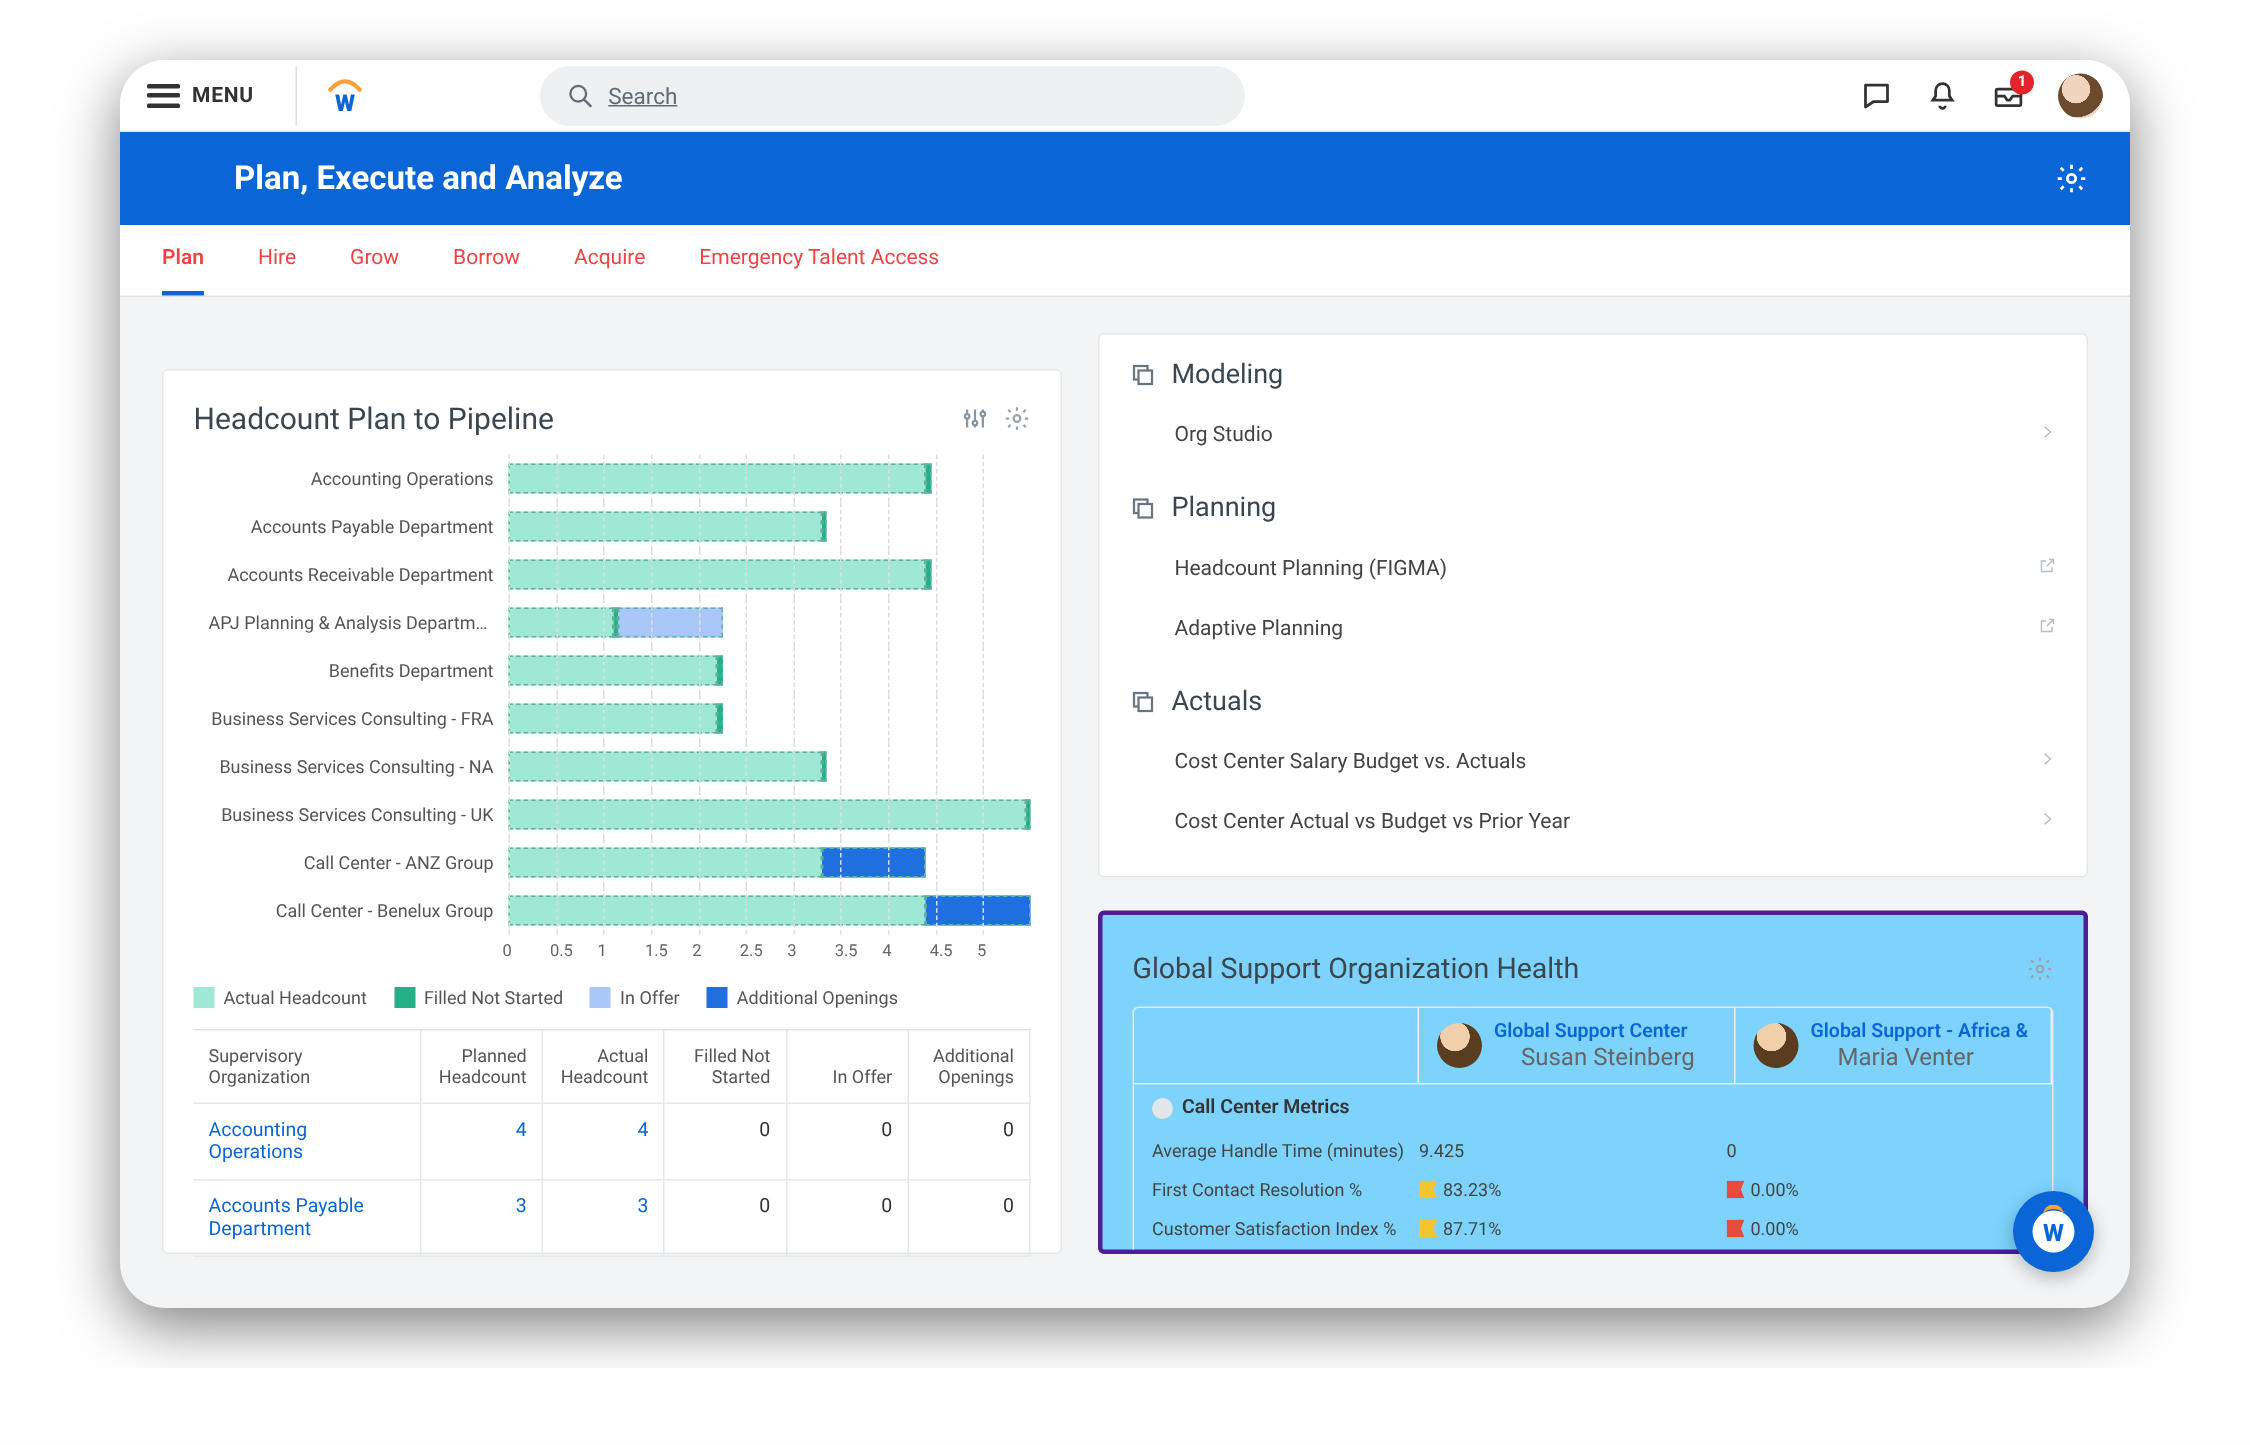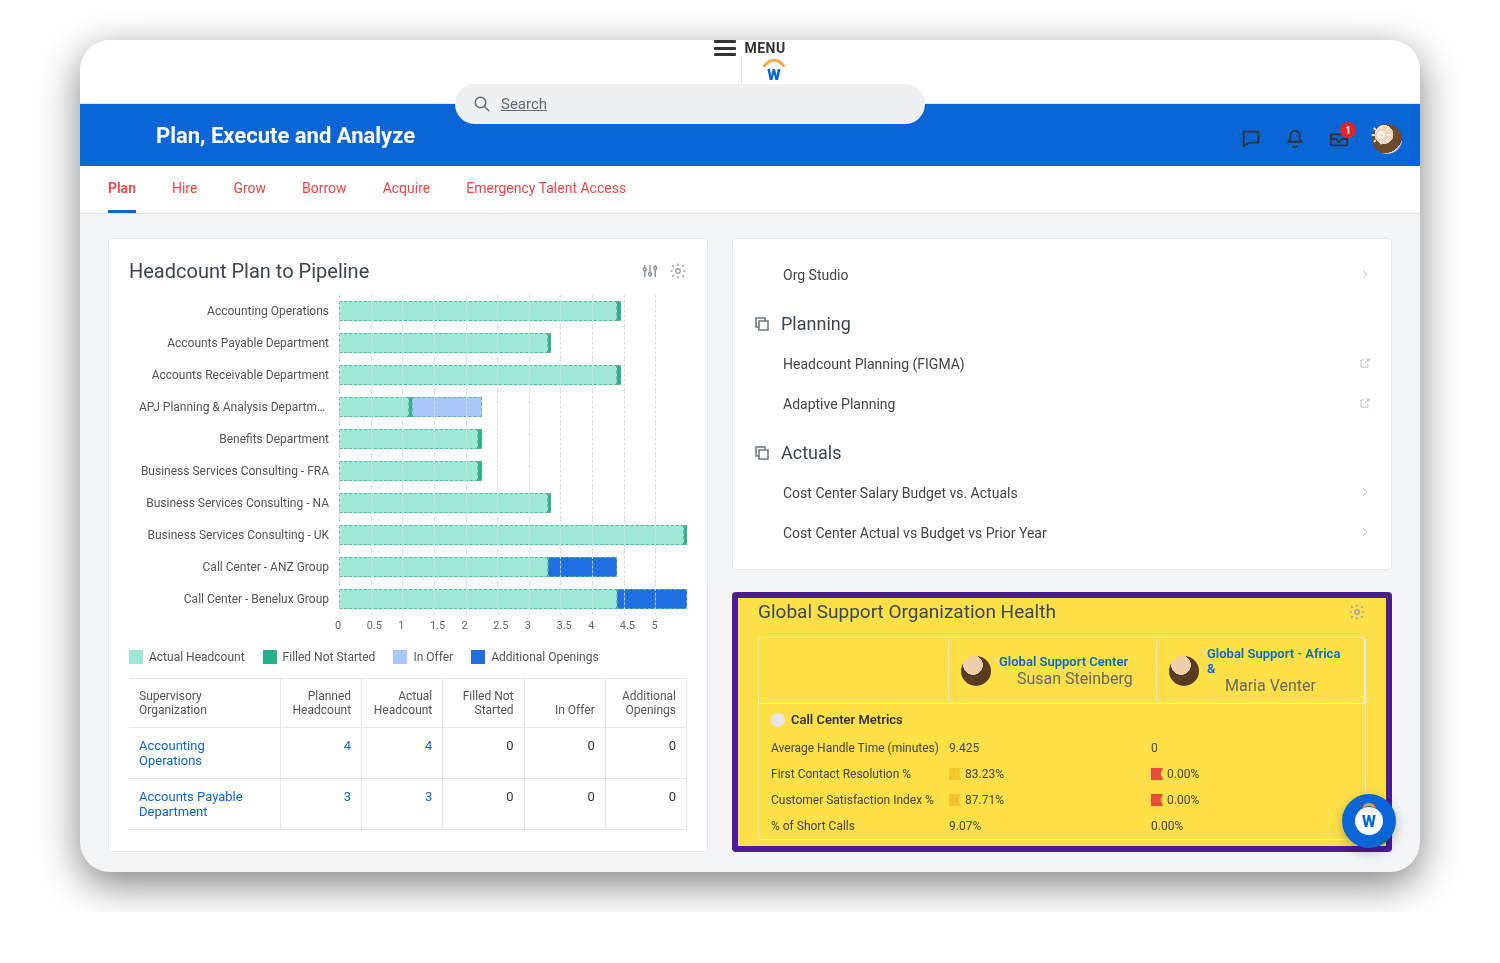--- a/index.html
+++ b/index.html
@@ -1,18 +1,18 @@
 <!DOCTYPE html>
 <html><head>
 <meta charset="utf-8">
 <style>
 * { box-sizing: border-box; margin: 0; padding: 0; font-family: -apple-system, BlinkMacSystemFont, "Segoe UI", Roboto, Arial, sans-serif; }
 body { background: #fff; padding: 40px; }
 .frame { width: 1340px; height: 832px; margin: 0 auto; border-radius: 30px; overflow: hidden; box-shadow: 0 12px 40px rgba(0,0,0,0.5); position: relative; background: #f3f4f5; }
-.topbar { height: 64px; background: #fff; display: flex; align-items: center; padding: 0 18px; border-bottom: 1px solid #e8e8e8; flex-direction: column; }
+.topbar { height: 48px; background: #fff; display: flex; align-items: center; padding: 0 18px; border-bottom: 1px solid #e8e8e8; }
 .menu-btn { display: flex; align-items: center; gap: 8px; font-weight: 700; font-size: 14px; color: #333; cursor: pointer; letter-spacing: 0.5px; }
 .hamburger { width: 22px; height: 16px; display: flex; flex-direction: column; justify-content: space-between; }
 .hamburger span { height: 3px; background: #333; border-radius: 1px; }
 .logo { margin-left: 28px; padding-left: 18px; border-left: 1px solid #e0e0e0; height: 40px; display: flex; align-items: center; }
 .logo svg { width: 28px; height: 28px; }
 .search-wrap { margin-left: auto; margin-right: auto; position: relative; left: -60px; }
 .search { width: 470px; height: 40px; background: #eef0f1; border-radius: 20px; display: flex; align-items: center; padding: 0 18px; gap: 10px; color: #606b75; font-size: 15px; cursor: text; text-decoration: underline; }
 .search svg { width: 18px; height: 18px; }
 .top-icons { display: flex; align-items: center; gap: 22px; margin-left: auto; }
 .top-icons .icn { width: 22px; height: 22px; color: #333; cursor: pointer; position: relative; }
@@ -20,21 +20,21 @@
 .avatar { width: 30px; height: 30px; border-radius: 50%; background: radial-gradient(circle at 40% 35%, #f2d4be 0 35%, #6b4a2e 36% 70%, #e8d6c5 71% 100%); cursor: pointer; }
 .pagehead { height: 62px; background: #0a66d6; display: flex; align-items: center; padding: 0 28px; justify-content: space-between; }
 .pagehead h1 { color: #fff; font-size: 22px; font-weight: 700; margin-left: 48px; }
 .gear { width: 22px; height: 22px; color: #fff; cursor: pointer; }
 .gear-gray { color: #9aa4ae; }
 .tabbar { height: 48px; background: #fff; display: flex; align-items: center; padding: 0 28px; gap: 36px; border-bottom: 1px solid #e0e3e5; }
 .tab { font-size: 14px; color: #ef4444; cursor: pointer; height: 100%; display: flex; align-items: center; border-bottom: 3px solid transparent; }
 .tab.active { border-bottom-color: #0a66d6; font-weight: 600; }
 .content { display: flex; gap: 24px; padding: 24px 28px; height: calc(100% - 170px); overflow: hidden; }
 .card { background: #fff; border-radius: 4px; border: 1px solid #e5e7e9; }
-.left-card { width: 600px; padding: 20px 20px 1px 20px; display: flex; flex-direction: column; }
+.left-card { width: 600px; padding: 20px 20px 1px 20px; display: flex; flex-direction: column; margin-top: 24px; }
 .card-head { display: flex; justify-content: space-between; align-items: center; margin-bottom: 12px; }
 .card-head h2 { font-size: 20px; font-weight: 400; color: #3b4650; }
 .card-actions { display: flex; gap: 10px; color: #8a95a0; }
 .card-actions svg { width: 18px; height: 18px; cursor: pointer; }
 .chart { flex: 0 0 auto; padding-left: 10px; }
 .chart-row { display: flex; align-items: center; height: 32px; }
 .chart-label { width: 200px; text-align: right; font-size: 12px; color: #555; padding-right: 10px; white-space: nowrap; overflow: hidden; text-overflow: ellipsis; }
 .chart-bar-area { flex: 1; height: 100%; position: relative; display: flex; align-items: center; }
 .chart-bar-area .seg { height: 20px; border: 1px dashed #5fb0a0; }
 .seg-actual { background: #9fe8d6; }
@@ -56,21 +56,21 @@
 .table-row .td { text-align: right; color: #333; }
 .table-row .td:first-child { text-align: left; }
 .table-row .td.link { color: #0a66d6; font-weight: 400; }
 .col-org { width: 160px; }
 .col-n { width: 85px; }
 .right-col { flex: 1; display: flex; flex-direction: column; gap: 22px; overflow: hidden; }
 .sec-card { background: #fff; border: 1px solid #e5e7e9; border-radius: 4px; padding: 16px 20px; }
 .sec-head { display: flex; align-items: center; gap: 10px; font-size: 18px; color: #3b4650; margin-bottom: 10px; }
 .sec-item { display: flex; justify-content: space-between; align-items: center; padding: 12px 0 12px 30px; font-size: 14px; color: #444; cursor: pointer; }
 .chev { color: #b5bec6; }
-.health-card { background: #fde047; border: 6px solid #4c1d95; border-radius: 4px; padding: 2px 20px 0 20px; flex: 1; overflow: hidden; }
+.health-card { background: #7dd3fc; border: 3px solid #4c1d95; border-radius: 4px; padding: 24px 20px 0 20px; flex: 1; overflow: hidden; }
 .health-head { display: flex; justify-content: space-between; align-items: center; margin-bottom: 14px; }
 .health-head h2 { font-size: 19px; color: #3b4650; font-weight: 400; }
 .h-table { border: 1px solid #e5e7e9; border-radius: 4px; overflow: hidden; }
 .h-hdr { display: flex; }
 .h-hdr .h-left { width: 190px; border-right: 1px solid #eee; }
 .h-hdr .h-col { flex: 1; padding: 8px 12px; display: flex; align-items: center; gap: 8px; border-right: 1px solid #eee; }
 .h-avatar { width: 30px; height: 30px; border-radius: 50%; background: radial-gradient(circle at 40% 30%, #f1cfab 0 35%, #5a3d20 36% 100%); }
 .h-col .h-title { font-size: 13px; color: #0a66d6; font-weight: 600; }
 .h-col .h-sub { font-size: 16px; color: #666; margin-left: 18px; }
 .h-group { padding: 8px 12px; font-size: 13px; font-weight: 600; color: #333; display: flex; align-items: center; gap: 6px; border-top: 1px solid #eee; }
@@ -426,20 +426,27 @@
             <div class="td col-n link" style="color: rgb(10, 102, 214);">3</div>
             <div class="td col-n">0</div>
             <div class="td col-n">0</div>
             <div class="td col-n">0</div>
           </div>
         </div>
     </div>
 
     <div class="right-col">
       <div class="sec-card" id="sections">
+          <div class="sec-head">
+            <svg width="18" height="18" viewBox="0 0 24 24">
+              <rect x="4" y="4" width="12" height="12" fill="none" stroke="#6a7580" stroke-width="2"></rect>
+              <rect x="8" y="8" width="12" height="12" fill="#fff" stroke="#6a7580" stroke-width="2"></rect>
+            </svg>
+            <span>Modeling</span>
+          </div>
           <div class="sec-item">
             <span>Org Studio</span>
             <span class="chev"><svg width="12" height="12" viewBox="0 0 24 24">
                 <path d="M8 5l8 7-8 7" fill="none" stroke="currentColor" stroke-width="2"></path>
               </svg></span>
           </div>
           <div class="sec-head" style="margin-top: 18px;">
             <svg width="18" height="18" viewBox="0 0 24 24">
               <rect x="4" y="4" width="12" height="12" fill="none" stroke="#6a7580" stroke-width="2"></rect>
               <rect x="8" y="8" width="12" height="12" fill="#fff" stroke="#6a7580" stroke-width="2"></rect>

